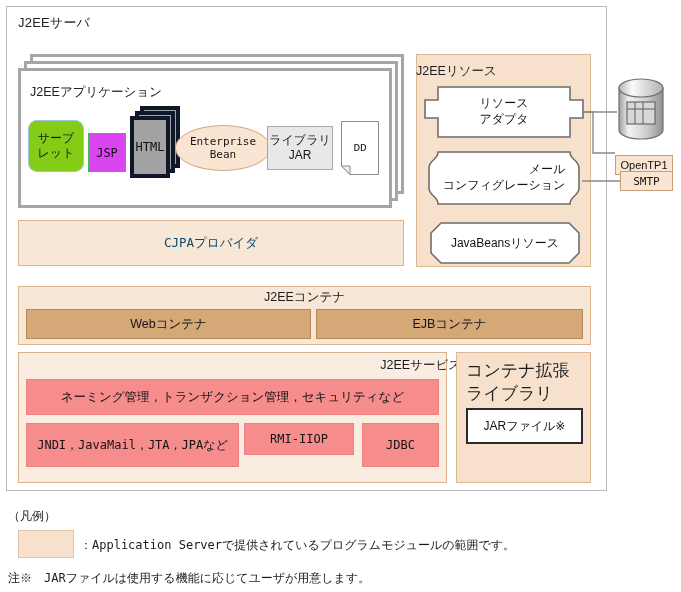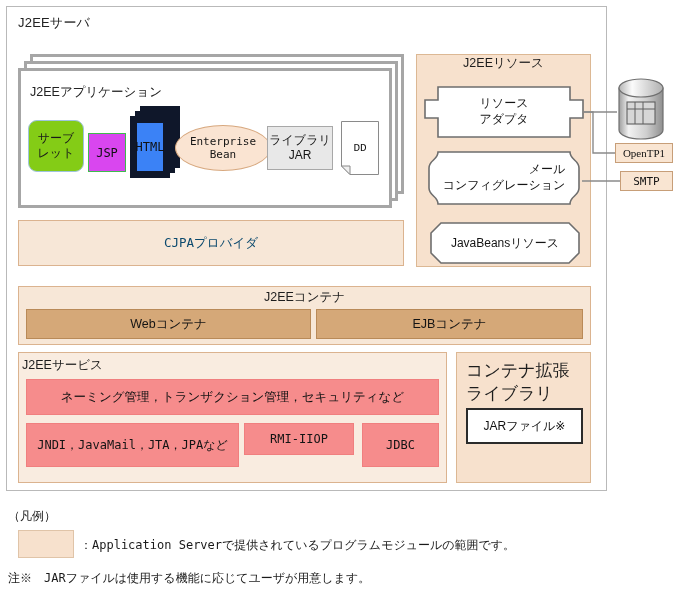--- a/index.html
+++ b/index.html
@@ -56,21 +56,21 @@
   
   #jsp-box {
     left: 88px; top: 133px; width: 38px; height: 39px;
     background: #d946ef; border: 1px solid #3fbb4d;
     display: flex; align-items: center; justify-content: center;
     font-family: "DejaVu Sans Mono", monospace;
     font-size: 12px; color: #101010;
   }
   
   .html-page {
-    background: #3b82f6; border: 7px solid #0f172a;
+    background: #a3a3a3; border: 4px solid #0f172a;
   }
   #html-page-3 { left: 140px; top: 106px; width: 40px; height: 62px; }
   #html-page-2 { left: 135px; top: 111px; width: 40px; height: 62px; }
   #html-page-1 {
     left: 130px; top: 116px; width: 40px; height: 62px;
     display: flex; align-items: center; justify-content: center;
     font-family: "DejaVu Sans Mono", monospace;
     font-size: 12px; color: #101010;
   }
   
@@ -111,22 +111,22 @@
     font-family: "DejaVu Sans Mono", monospace;
     font-size: 12.5px; color: #0c4a6e;
   }
 
   
   #j2ee-resource-panel {
     left: 416px; top: 54px; width: 175px; height: 213px;
     background: #f7e1cd; border: 1px solid #dcb894;
   }
   #j2ee-resource-title {
-    left: 416px; top: 55px; width: 175px;
-    text-align: center; font-size: 12.5px; color: #1d1d1d;
+    left: 416px; top: 63px; width: 175px;
+    font-size: 12.5px; color: #1d1d1d;
   }
   
   #resource-adapter-wrap { left: 424px; top: 86px; width: 160px; height: 52px; }
   #resource-adapter-label {
     left: 424px; top: 86px; width: 160px; height: 52px;
     display: flex; align-items: center; justify-content: center;
     text-align: center; line-height: 1.3; font-size: 12px; color: #141414;
     pointer-events: none;
   }
   
@@ -142,24 +142,24 @@
   #javabeans-label {
     left: 430px; top: 222px; width: 150px; height: 42px;
     display: flex; align-items: center; justify-content: center;
     font-size: 12px; color: #141414;
     pointer-events: none;
   }
 
   
   #db-cylinder { left: 618px; top: 78px; width: 46px; height: 62px; }
   #opentp1-box {
-    left: 615px; top: 143px; width: 58px; height: 20px;
+    left: 615px; top: 155px; width: 58px; height: 20px;
     background: #f9e5d2; border: 1px solid #c79e78;
     display: flex; align-items: center; justify-content: center;
-    font-family: Liberation Serif, serif;
+    font-family: Liberation Sans, sans-serif;
     font-size: 11px; color: #121212;
   }
   #smtp-box {
     left: 620px; top: 171px; width: 53px; height: 20px;
     background: #f9e5d2; border: 1px solid #c79e78;
     display: flex; align-items: center; justify-content: center;
     font-family: "DejaVu Sans Mono", monospace;
     font-size: 11px; color: #121212;
   }
   #connector-lines { left: 0; top: 0; width: 681px; height: 592px; pointer-events: none; }
@@ -181,22 +181,22 @@
   }
   #web-container  { left: 26px;  width: 285px; }
   #ejb-container  { left: 316px; width: 267px; }
 
   
   #j2ee-service-panel {
     left: 18px; top: 352px; width: 429px; height: 131px;
     background: #f9ece0; border: 1px solid #dbb38f;
   }
   #j2ee-service-title {
-    left: 22px; top: 357px; width: 429px;
-    text-align: left; font-size: 12.5px; color: #1d1d1d;
+    left: 32px; top: 357px; width: 429px;
+    text-align: right; font-size: 12.5px; color: #1d1d1d;
   }
   .svc-cell {
     background: #f68c8c; border: 1px solid #f07f7f;
     display: flex; align-items: center; justify-content: center;
     font-size: 12.5px; color: #141414;
   }
   #svc-row1 { left: 26px; top: 379px; width: 413px; height: 36px; }
   #svc-jndi {
     left: 26px; top: 423px; width: 213px; height: 44px;
     font-family: "DejaVu Sans Mono", monospace; font-size: 12px;

